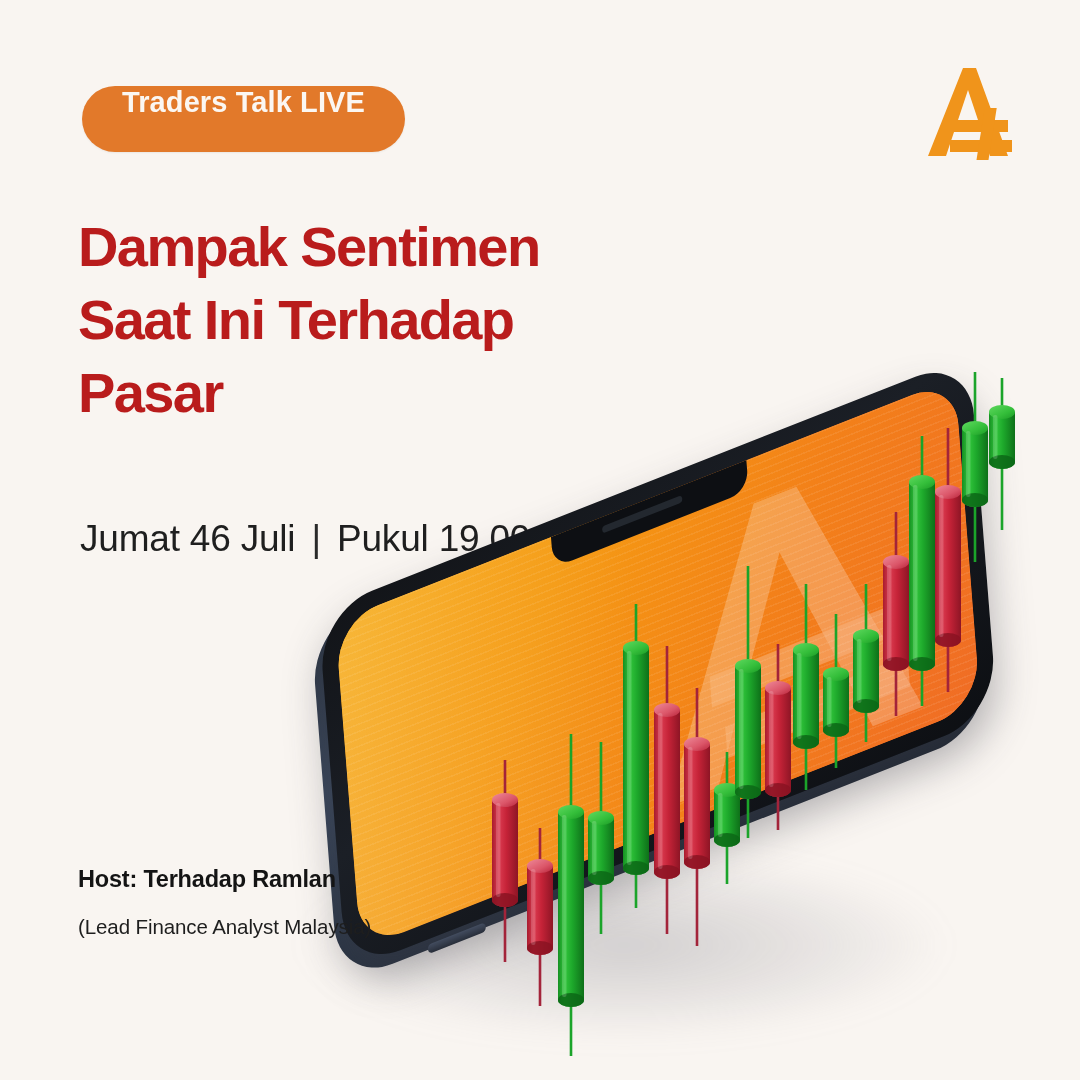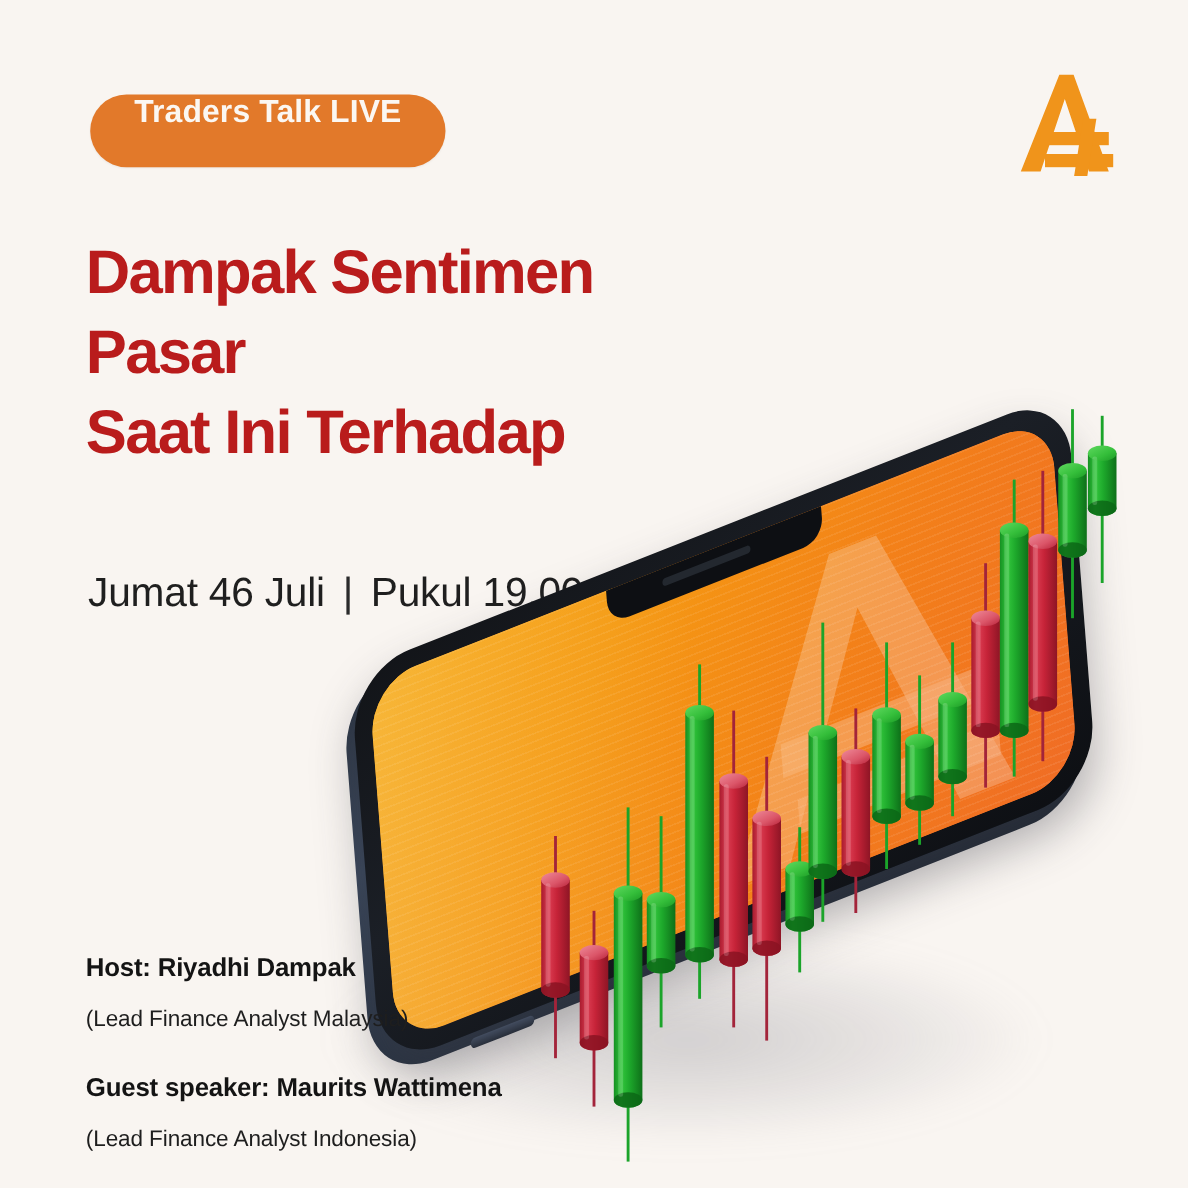--- a/index.html
+++ b/index.html
@@ -130,22 +130,22 @@
     <svg viewBox="0 0 106 100" width="106" height="100" aria-hidden="true">
       <path d="M47 6 L60 6 L92 94 L74 94 L52 28 L30 94 L12 94 Z" fill="#F0941B"></path>
       <rect x="30" y="58" width="62" height="12" fill="#F0941B"></rect>
       <rect x="34" y="78" width="62" height="12" fill="#F0941B"></rect>
       <rect x="76" y="46" width="12" height="52" fill="#F0941B" transform="skewX(-9)"></rect>
     </svg>
   </div>
 
   <div class="headline">
     <div>Dampak Sentimen</div>
+    <div>Saat Ini Terhadap</div>
     <div>Pasar</div>
-    <div>Saat Ini Terhadap</div>
   </div>
 
   <div class="dateline">
     <span>Jumat 46 Juli</span>
     <span class="sep">|</span>
     <span>Pukul 19.00 WIB</span>
   </div>
 
   <div class="phone-wrap">
     <div class="phone">
@@ -359,23 +359,19 @@
        L1015,412 Z" fill="url(#gUp)"></path>
           <ellipse cx="1002" cy="462" rx="13" ry="7" fill="#0C6716" opacity=".85"></ellipse>
           <ellipse cx="1002" cy="412" rx="13" ry="7" fill="url(#gUpCap)"></ellipse>
           <rect x="993" y="415" width="4.5" height="44" fill="#FFFFFF" opacity=".17" rx="2"></rect>
         </g>
       </g>
   </svg>
 
   <div class="credits">
     <div>
-      <div class="cred-name">Host: Riyadhi Dampak</div>
+      <div class="cred-name">Host: Terhadap Ramlan</div>
       <div class="cred-role">(Lead Finance Analyst Malaysia)</div>
     </div>
     <div class="cred-gap"></div>
-    <div>
-      <div class="cred-name">Guest speaker: Maurits Wattimena</div>
-      <div class="cred-role">(Lead Finance Analyst Indonesia)</div>
-    </div>
   </div>
 
 </div>
 
 </body></html>

